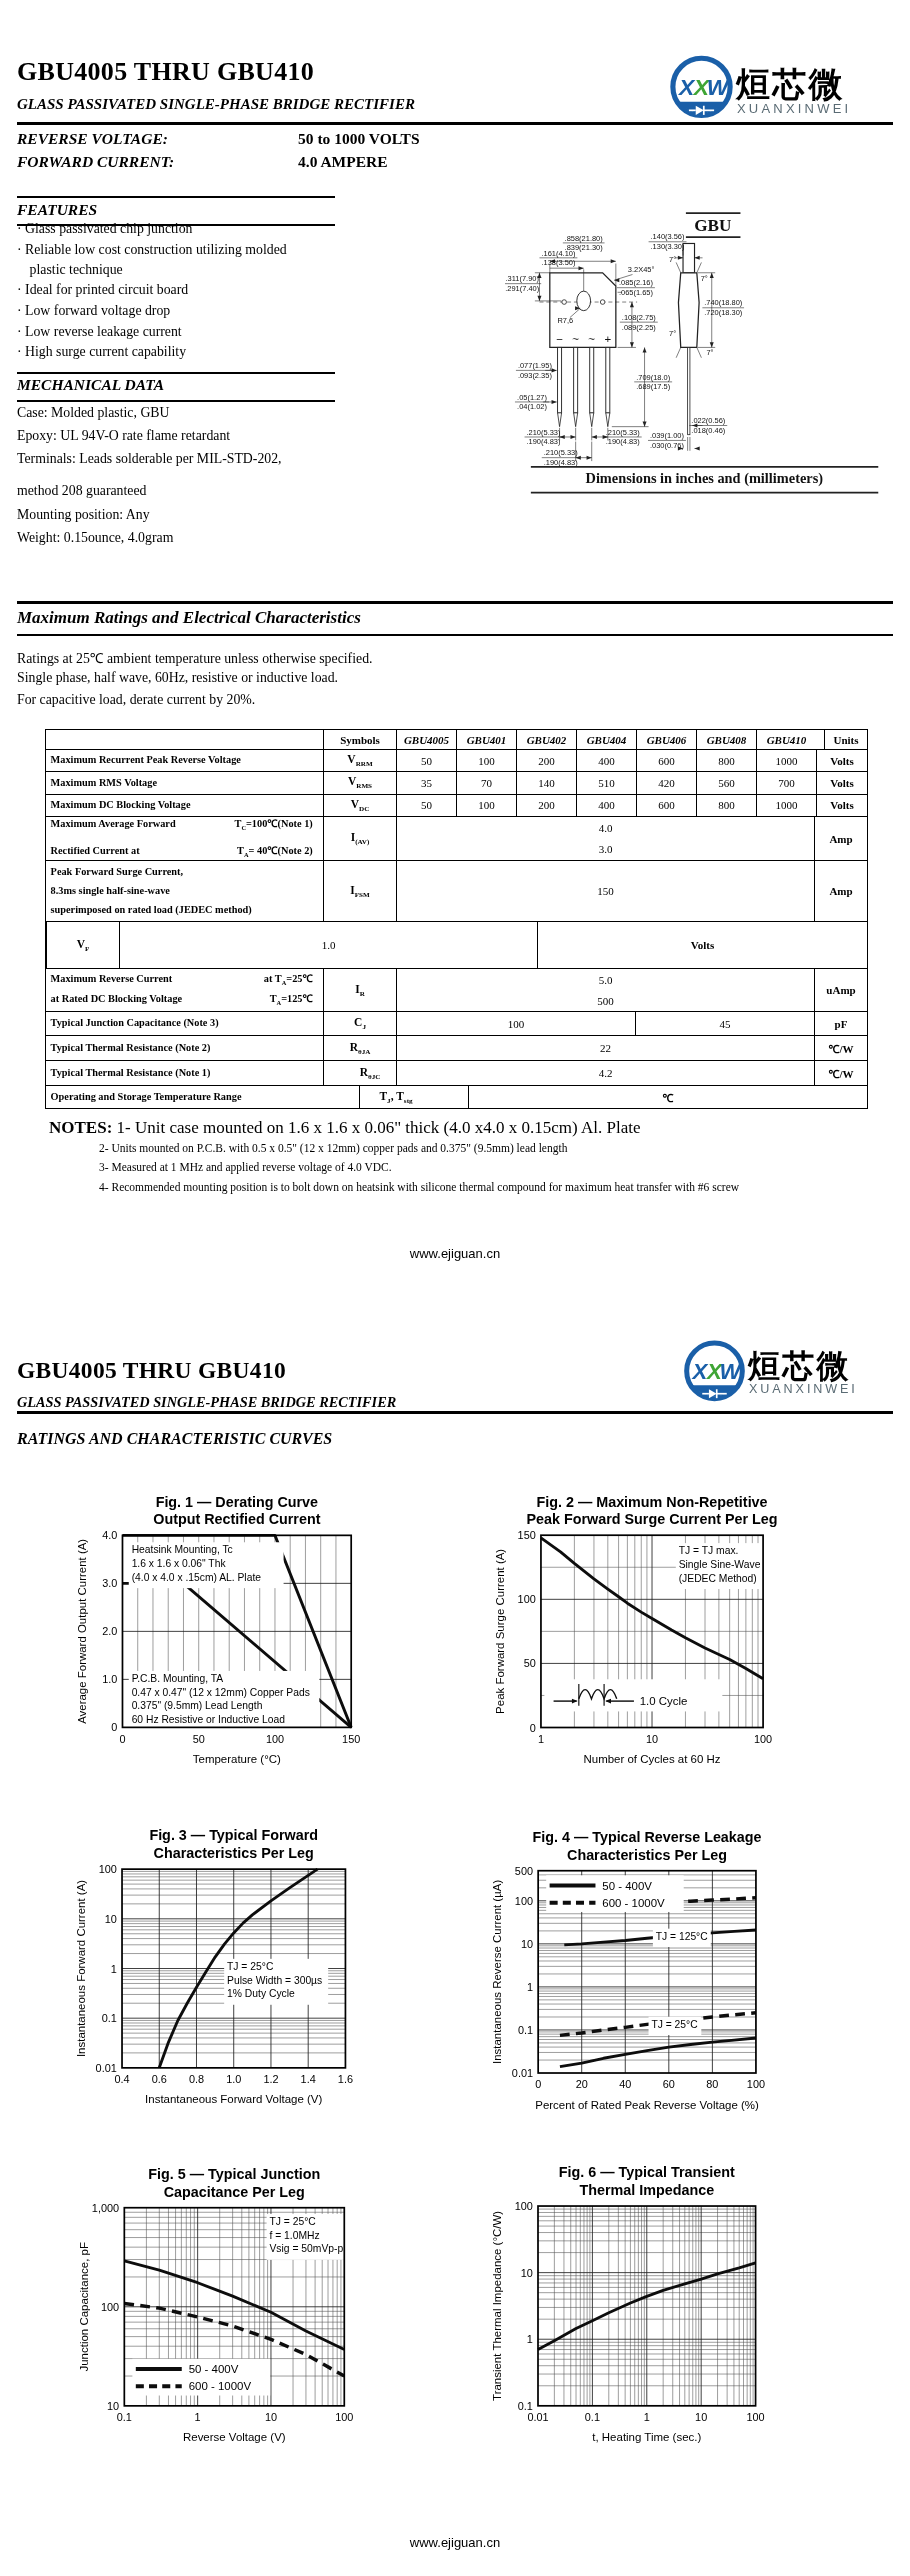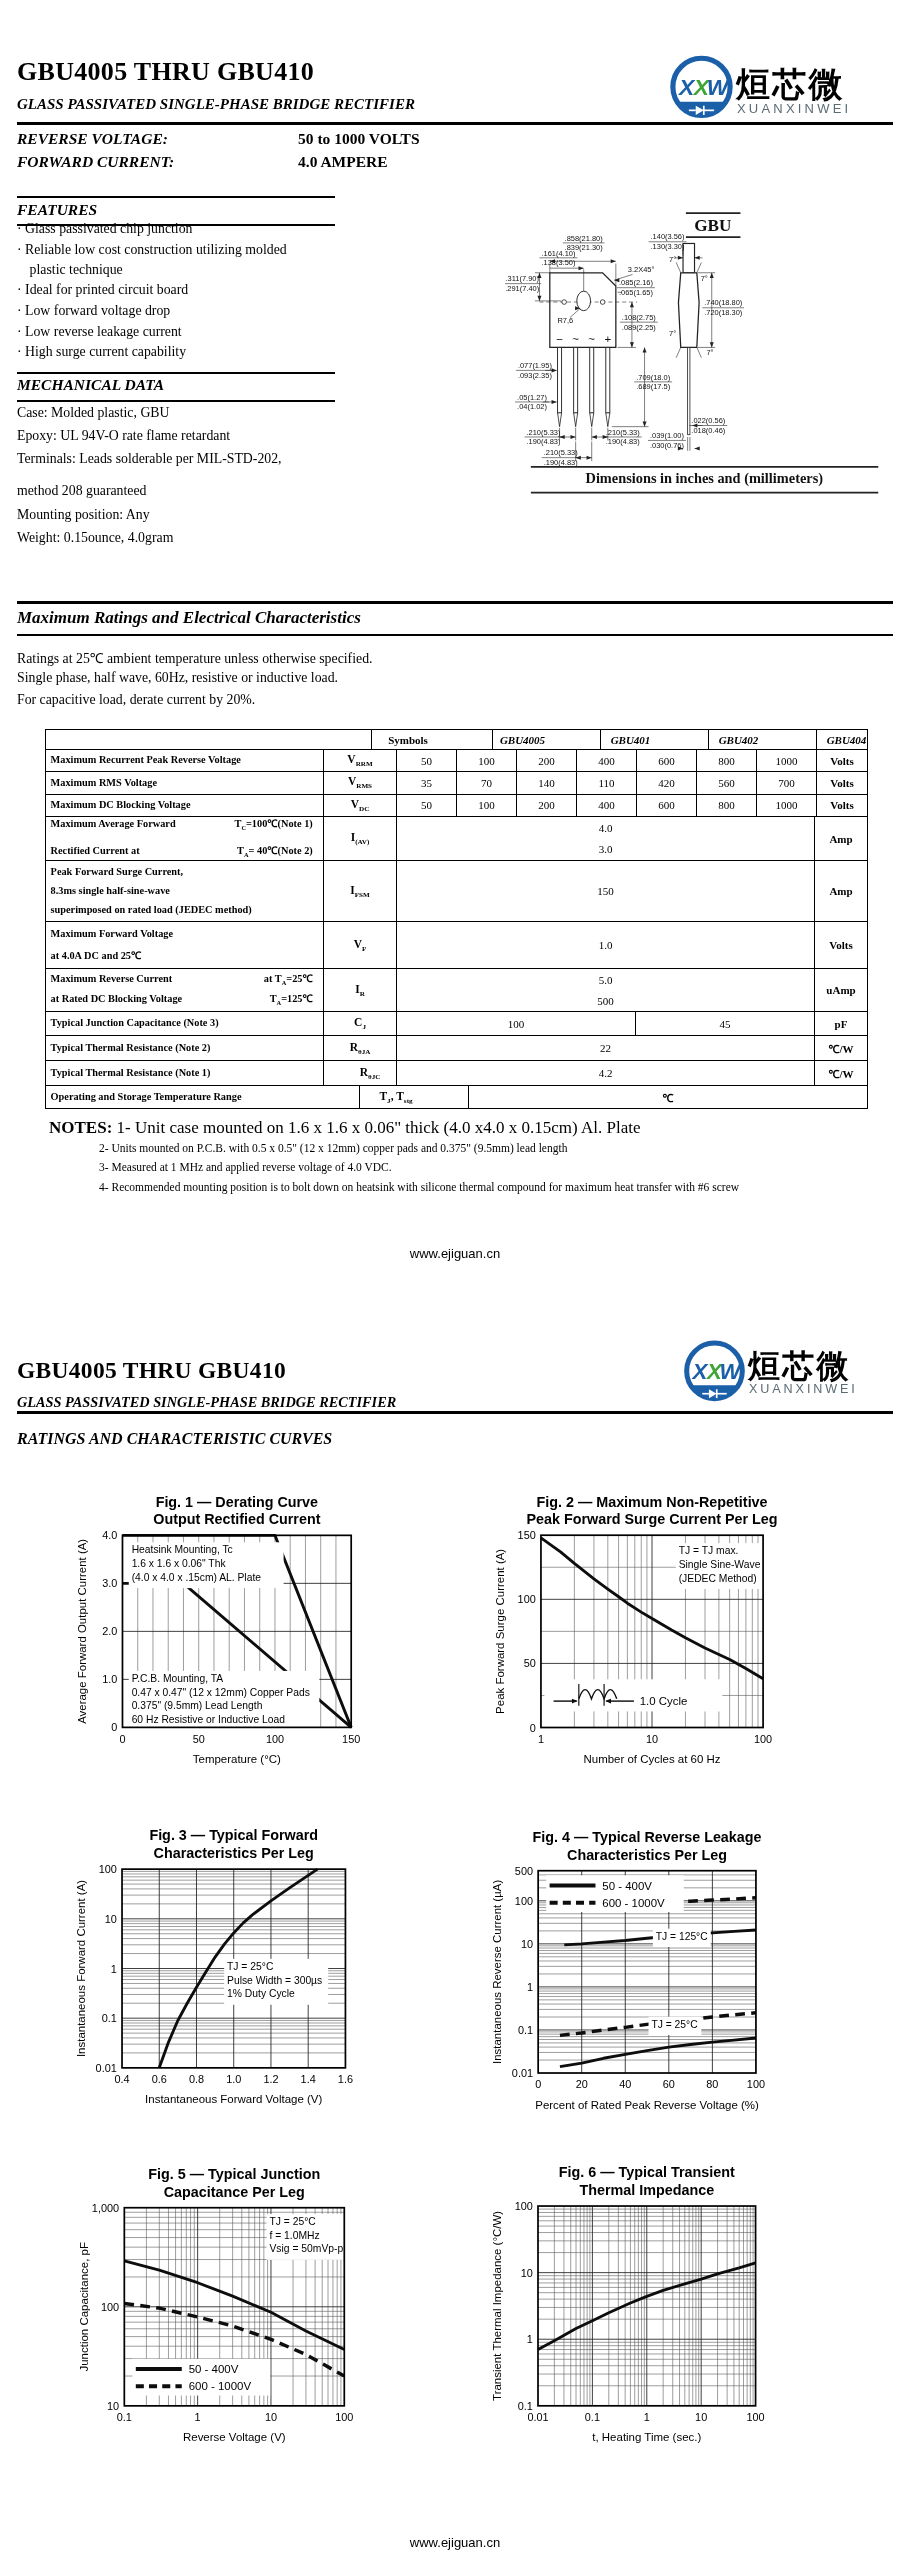--- a/index.html
+++ b/index.html
@@ -214,21 +214,21 @@
         <line x1="45" y1="501" x2="650" y2="501" stroke="#222" stroke-width="3"></line>
         <text x="347" y="485" text-anchor="middle" style="font-family:&quot;Liberation Serif&quot;,serif;font-size:25px;font-weight:bold;fill:#111">Dimensions in inches and (millimeters)</text>
       </svg></div>
 
   <div class="rule" style="left:17px;top:601px;width:876px;height:2.9px"></div>
   <div class="abs bi" style="left:17px;top:608px;font-size:17px">Maximum Ratings and Electrical Characteristics</div>
   <div class="rule" style="left:17px;top:634px;width:876px;height:1.7px"></div>
   <div id="conds"></div>
 
   <div id="ratings-table" class="dtable" style="left: 45px; top: 729px; width: 823px; height: 380px;">
-      <div class="trow first" style="height: 19px; gap: 48px;">
+      <div class="trow first" style="height: 19px;">
         <div class="tcell nb" style="width: 277px;"></div>
         <div class="tcell th" style="width: 73px;">Symbols</div>
         <div class="tcell th dev" style="width: 60px;">GBU4005</div>
         <div class="tcell th dev" style="width: 60px;">GBU401</div>
         <div class="tcell th dev" style="width: 60px;">GBU402</div>
         <div class="tcell th dev" style="width: 60px;">GBU404</div>
         <div class="tcell th dev" style="width: 60px;">GBU406</div>
         <div class="tcell th dev" style="width: 60px;">GBU408</div>
         <div class="tcell th dev" style="width: 60px;">GBU410</div>
         <div class="tcell th" style="width: 55px; flex: 1 1 auto; margin-left: 8px;">Units</div>
@@ -256,21 +256,21 @@
           <div class="tline">
             <span><span>Maximum RMS Voltage</span></span>
           </div>
         </div>
         <div class="tcell tsym" style="width: 73px;">
           <span><span>V</span><sub>RMS</sub></span>
         </div>
         <div class="tcell" style="width: 60px;">35</div>
         <div class="tcell" style="width: 60px;">70</div>
         <div class="tcell" style="width: 60px;">140</div>
-        <div class="tcell" style="width: 60px;">110</div>
+        <div class="tcell" style="width: 60px;">510</div>
         <div class="tcell" style="width: 60px;">420</div>
         <div class="tcell" style="width: 60px;">560</div>
         <div class="tcell" style="width: 60px;">700</div>
         <div class="tcell tunits" style="width: 55px; flex: 1 1 auto;">Volts</div>
       </div>
       <div class="trow" style="height: 22.4px;">
         <div class="tcell nb tlabel" style="width: 277px;">
           <div class="tline">
             <span><span>Maximum DC Blocking Voltage</span></span>
           </div>
@@ -321,28 +321,20 @@
         </div>
         <div class="tcell tsym" style="width: 73px;">
           <span><span>I</span><sub>FSM</sub></span>
         </div>
         <div class="tcell tspan" style="width: 418px;">
           <div>150</div>
         </div>
         <div class="tcell tunits" style="width: 55px; flex: 1 1 auto;">Amp</div>
       </div>
       <div class="trow" style="height: 47px;">
-        <div class="tcell nb tlabel" style="width: 277px;">
-          <div class="tline">
-            <span><span>Maximum Forward Voltage</span></span>
-          </div>
-          <div class="tline">
-            <span><span>at 4.0A DC and 25℃</span></span>
-          </div>
-        </div>
         <div class="tcell tsym" style="width: 73px;">
           <span><span>V</span><sub>F</sub></span>
         </div>
         <div class="tcell tspan" style="width: 418px;">
           <div>1.0</div>
         </div>
         <div class="tcell tunits" style="width: 55px; flex: 1 1 auto;">Volts</div>
       </div>
       <div class="trow" style="height: 43px;">
         <div class="tcell nb tlabel" style="width: 277px;">

